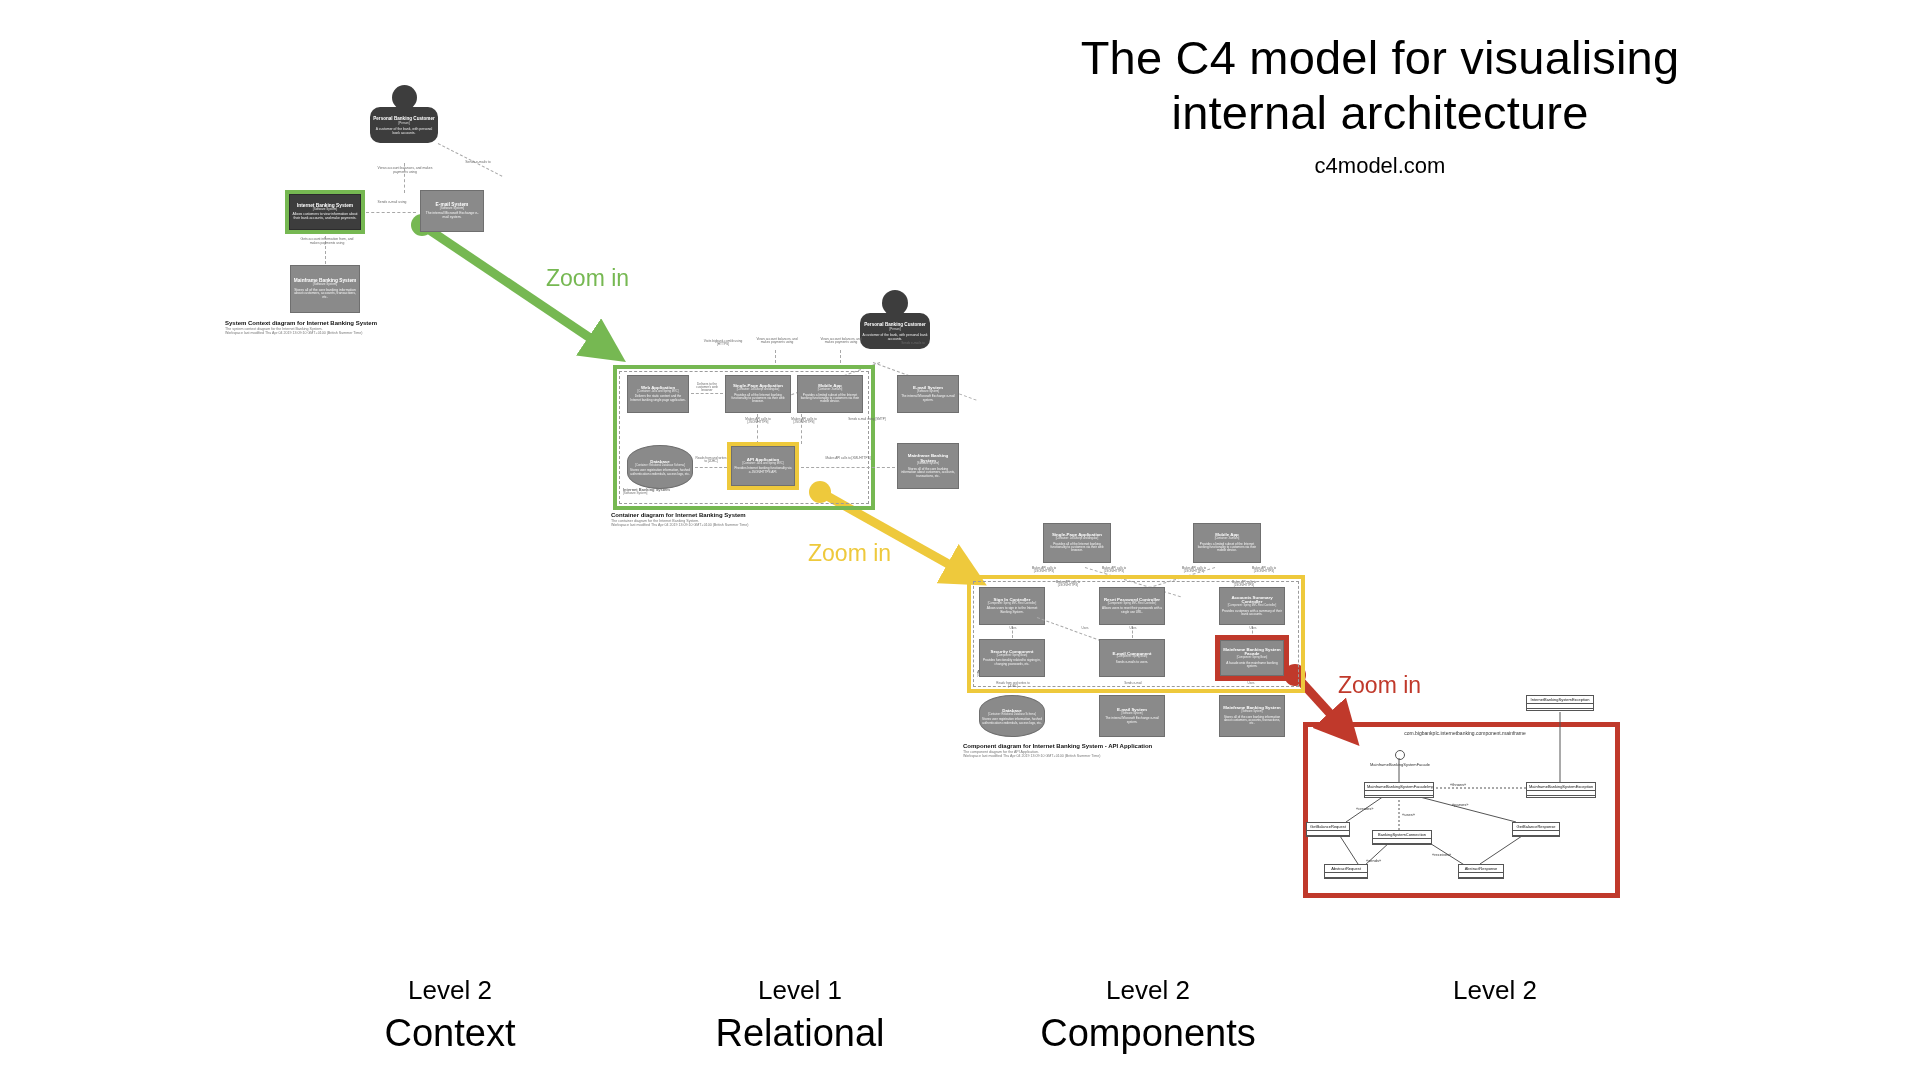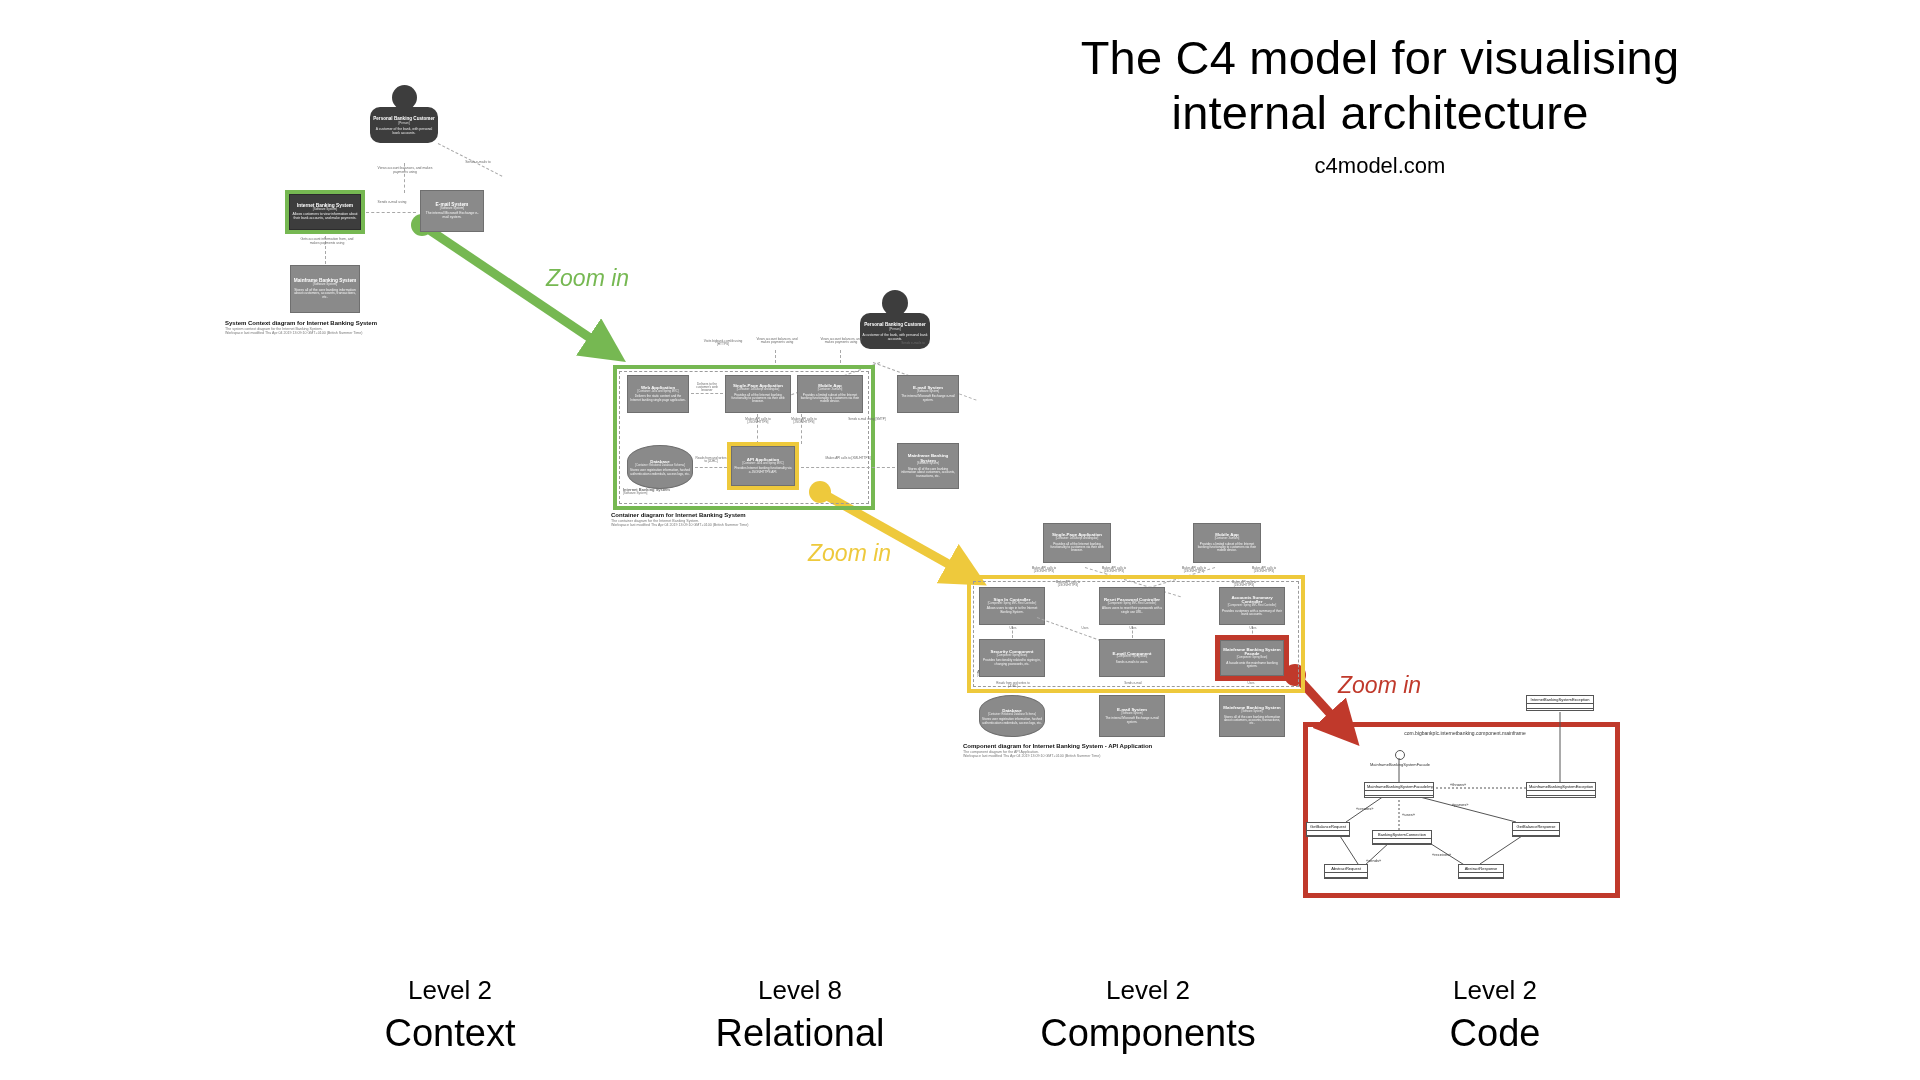--- a/index.html
+++ b/index.html
@@ -46,21 +46,21 @@
   .caption .ct{font-weight:bold;color:#111;}
   .caption .cs{color:#777;}
 
   
   .hl{position:absolute;box-sizing:border-box;}
   .hl.green{border:4px solid #76B852;}
   .hl.yellow{border:4px solid #EEC93C;}
   .hl.red{border:5px solid #C0392B;}
 
   
-  .zoomlabel{position:absolute;font-size:23px;font-style:italic;}
+  .zoomlabel{position:absolute;font-size:23px;}
   .zoomlabel.green{color:#76B852;}
   .zoomlabel.yellow{color:#EEC93C;}
   .zoomlabel.red{color:#C0392B;}
   svg.arrows{position:absolute;left:0;top:0;width:1920px;height:1080px;pointer-events:none;}
 
   
   .levelblock{position:absolute;text-align:center;width:260px;}
   .levelblock .ln{font-size:26px;color:#000;}
   .levelblock .lt{font-size:38px;color:#000;margin-top:6px;}
 
@@ -434,23 +434,22 @@
     <div class="r"></div>
     <div class="r"></div>
   </div>
 </div>
 
 <div class="levelblock" style="left:320px;top:975px;">
   <div class="ln">Level 2</div>
   <div class="lt">Context</div>
 </div>
 <div class="levelblock" style="left:670px;top:975px;">
-  <div class="ln">Level 8</div>
+  <div class="ln">Level 1</div>
   <div class="lt">Relational</div>
 </div>
 <div class="levelblock" style="left:1018px;top:975px;">
   <div class="ln">Level 2</div>
   <div class="lt">Components</div>
 </div>
 <div class="levelblock" style="left:1365px;top:975px;">
   <div class="ln">Level 2</div>
-  <div class="lt">Code</div>
 </div>
 
 </body></html>

